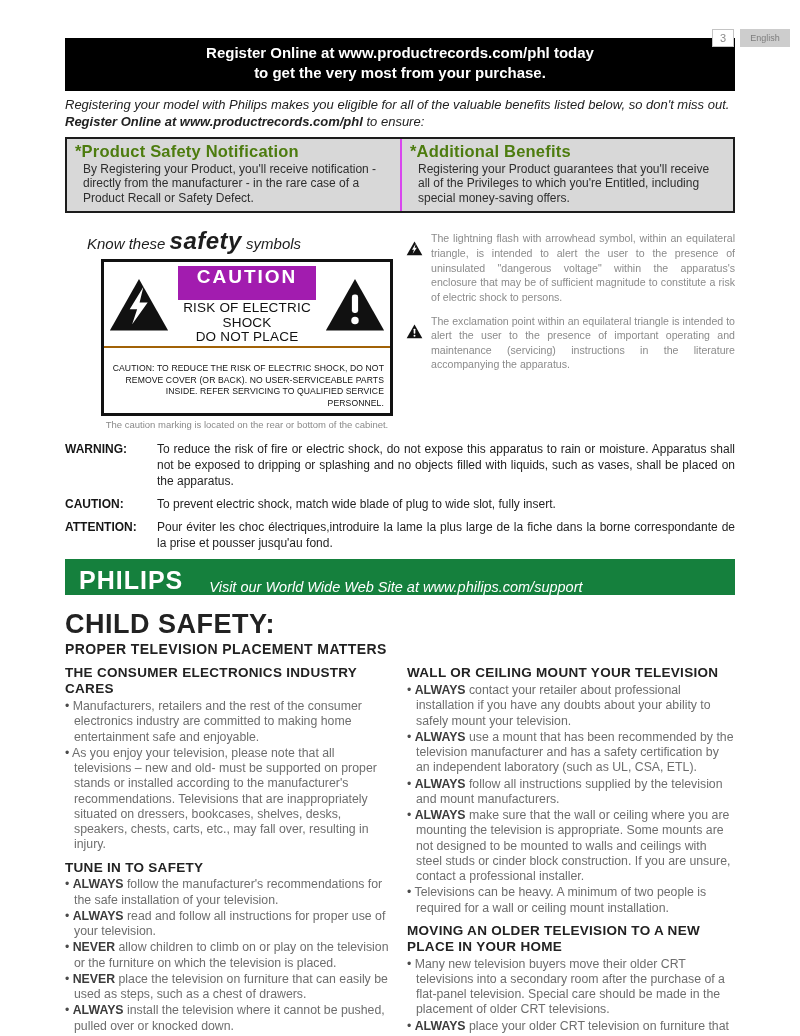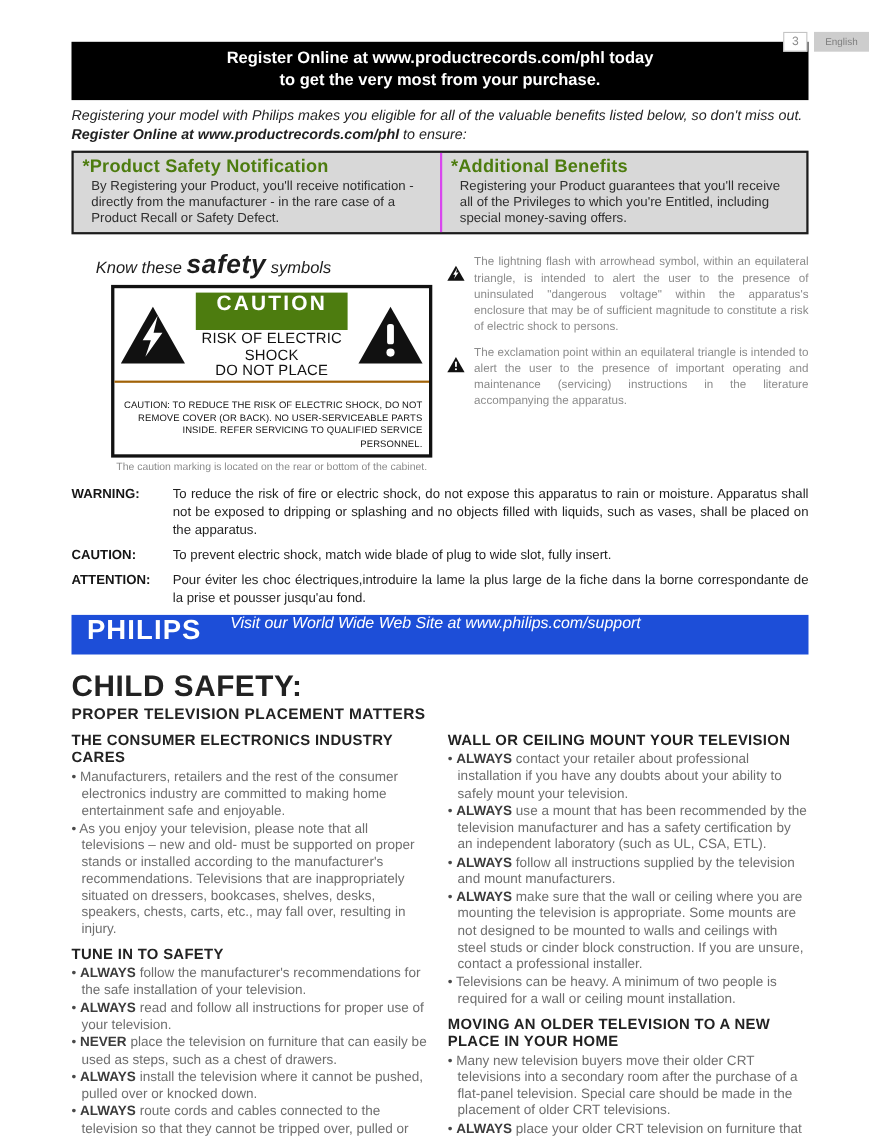--- a/index.html
+++ b/index.html
@@ -32,41 +32,41 @@
   .benefit p { font-size:12px; line-height:1.22; color:#2e2e2e; margin-top:1px; padding-left:8px; }
 
   
   .symbols { display:flex; margin-top:14px; }
   .symbols-left { width:335px; flex:none; }
   .know { margin-left:22px; font-style:italic; font-size:15px; color:#1d1d1d; }
   .know .big { font-weight:bold; font-size:24px; letter-spacing:.5px; }
   .caution-box { width:292px; margin:4px 0 0 36px; border:3px solid #111; background:#fff; }
   .cb-top { display:flex; align-items:center; padding:4px 4px 2px; }
   .cb-mid { flex:1; text-align:center; padding:0 2px; }
-  .cb-caution { background:#4d7c0f; color:#fff; font-weight:bold; font-size:19px; letter-spacing:2px;
+  .cb-caution { background:#a21caf; color:#fff; font-weight:bold; font-size:19px; letter-spacing:2px;
     display:block; margin:0 6px 1px; padding:0 0 12px; }
   .cb-risk { font-size:13.5px; line-height:1.05; color:#111; letter-spacing:.2px; }
   .tri { flex:none; }
   .cb-text { border-top:2px solid #a16207; text-align:right; font-size:8.6px; line-height:1.35;
     padding:15px 6px 4px; color:#111; letter-spacing:.1px; }
   .cb-caption { margin:3px 0 0 36px; width:292px; text-align:center; font-size:9.5px; color:#8a8a8a; }
 
   .symbols-right { flex:1; padding:4px 0 0 6px; }
   .sym-row { display:flex; gap:8px; margin-bottom:9px; }
   .sym-icon { flex:none; margin-top:10px; }
   .sym-text { font-size:10.6px; line-height:1.38; color:#8b8b8b; text-align:justify; }
 
   
   .notices { margin-top:12px; }
   .notice { display:flex; margin-bottom:7px; }
   .notice-label { width:92px; flex:none; font-weight:bold; font-size:12px; color:#161616; }
   .notice-text { flex:1; font-size:12px; line-height:1.32; color:#1f1f1f; text-align:justify; }
 
   
-  .philips-bar { background:#1d4ed8; color:#fff; display:flex; align-items:flex-start;
+  .philips-bar { background:#15803d; color:#fff; display:flex; align-items:flex-end;
     margin-top:8px; height:36px; padding:0 14px; gap:26px; }
   .philips-logo { font-weight:bold; font-size:25px; letter-spacing:1px; }
   .philips-tag { font-style:italic; font-size:14.5px; }
 
   
   .child-title { margin-top:14px; font-size:27px; font-weight:bold; letter-spacing:.5px; color:#222; }
   .child-sub { font-size:14px; font-weight:bold; letter-spacing:.4px; color:#222; margin-top:1px; }
 
   .cols { display:flex; gap:14px; margin-top:8px; }
   .col { width:50%; }
@@ -181,20 +181,21 @@
     <div class="col">
       <div class="sec-h">THE CONSUMER ELECTRONICS INDUSTRY CARES</div>
       <ul class="blist">
         <li><span class="lead"></span><span>Manufacturers, retailers and the rest of the consumer electronics industry are committed to making home entertainment safe and enjoyable.</span></li>
         <li><span class="lead"></span><span>As you enjoy your television, please note that all televisions – new and old- must be supported on proper stands or installed according to the manufacturer's recommendations. Televisions that are inappropriately situated on dressers, bookcases, shelves, desks, speakers, chests, carts, etc., may fall over, resulting in injury.</span></li>
       </ul>
       <div class="sec-h">TUNE IN TO SAFETY</div>
       <ul class="blist">
         <li><span class="lead">ALWAYS </span><span>follow the manufacturer's recommendations for the safe installation of your television.</span></li>
         <li><span class="lead">ALWAYS </span><span>read and follow all instructions for proper use of your television.</span></li>
+        <li><span class="lead">NEVER </span><span>allow children to climb on or play on the television or the furniture on which the television is placed.</span></li>
         <li><span class="lead">NEVER </span><span>place the television on furniture that can easily be used as steps, such as a chest of drawers.</span></li>
         <li><span class="lead">ALWAYS </span><span>install the television where it cannot be pushed, pulled over or knocked down.</span></li>
         <li><span class="lead">ALWAYS </span><span>route cords and cables connected to the television so that they cannot be tripped over, pulled or grabbed.</span></li>
       </ul>
 
     </div>
 
     <div class="col">
       <div class="sec-h">WALL OR CEILING MOUNT YOUR TELEVISION</div>
       <ul class="blist">

